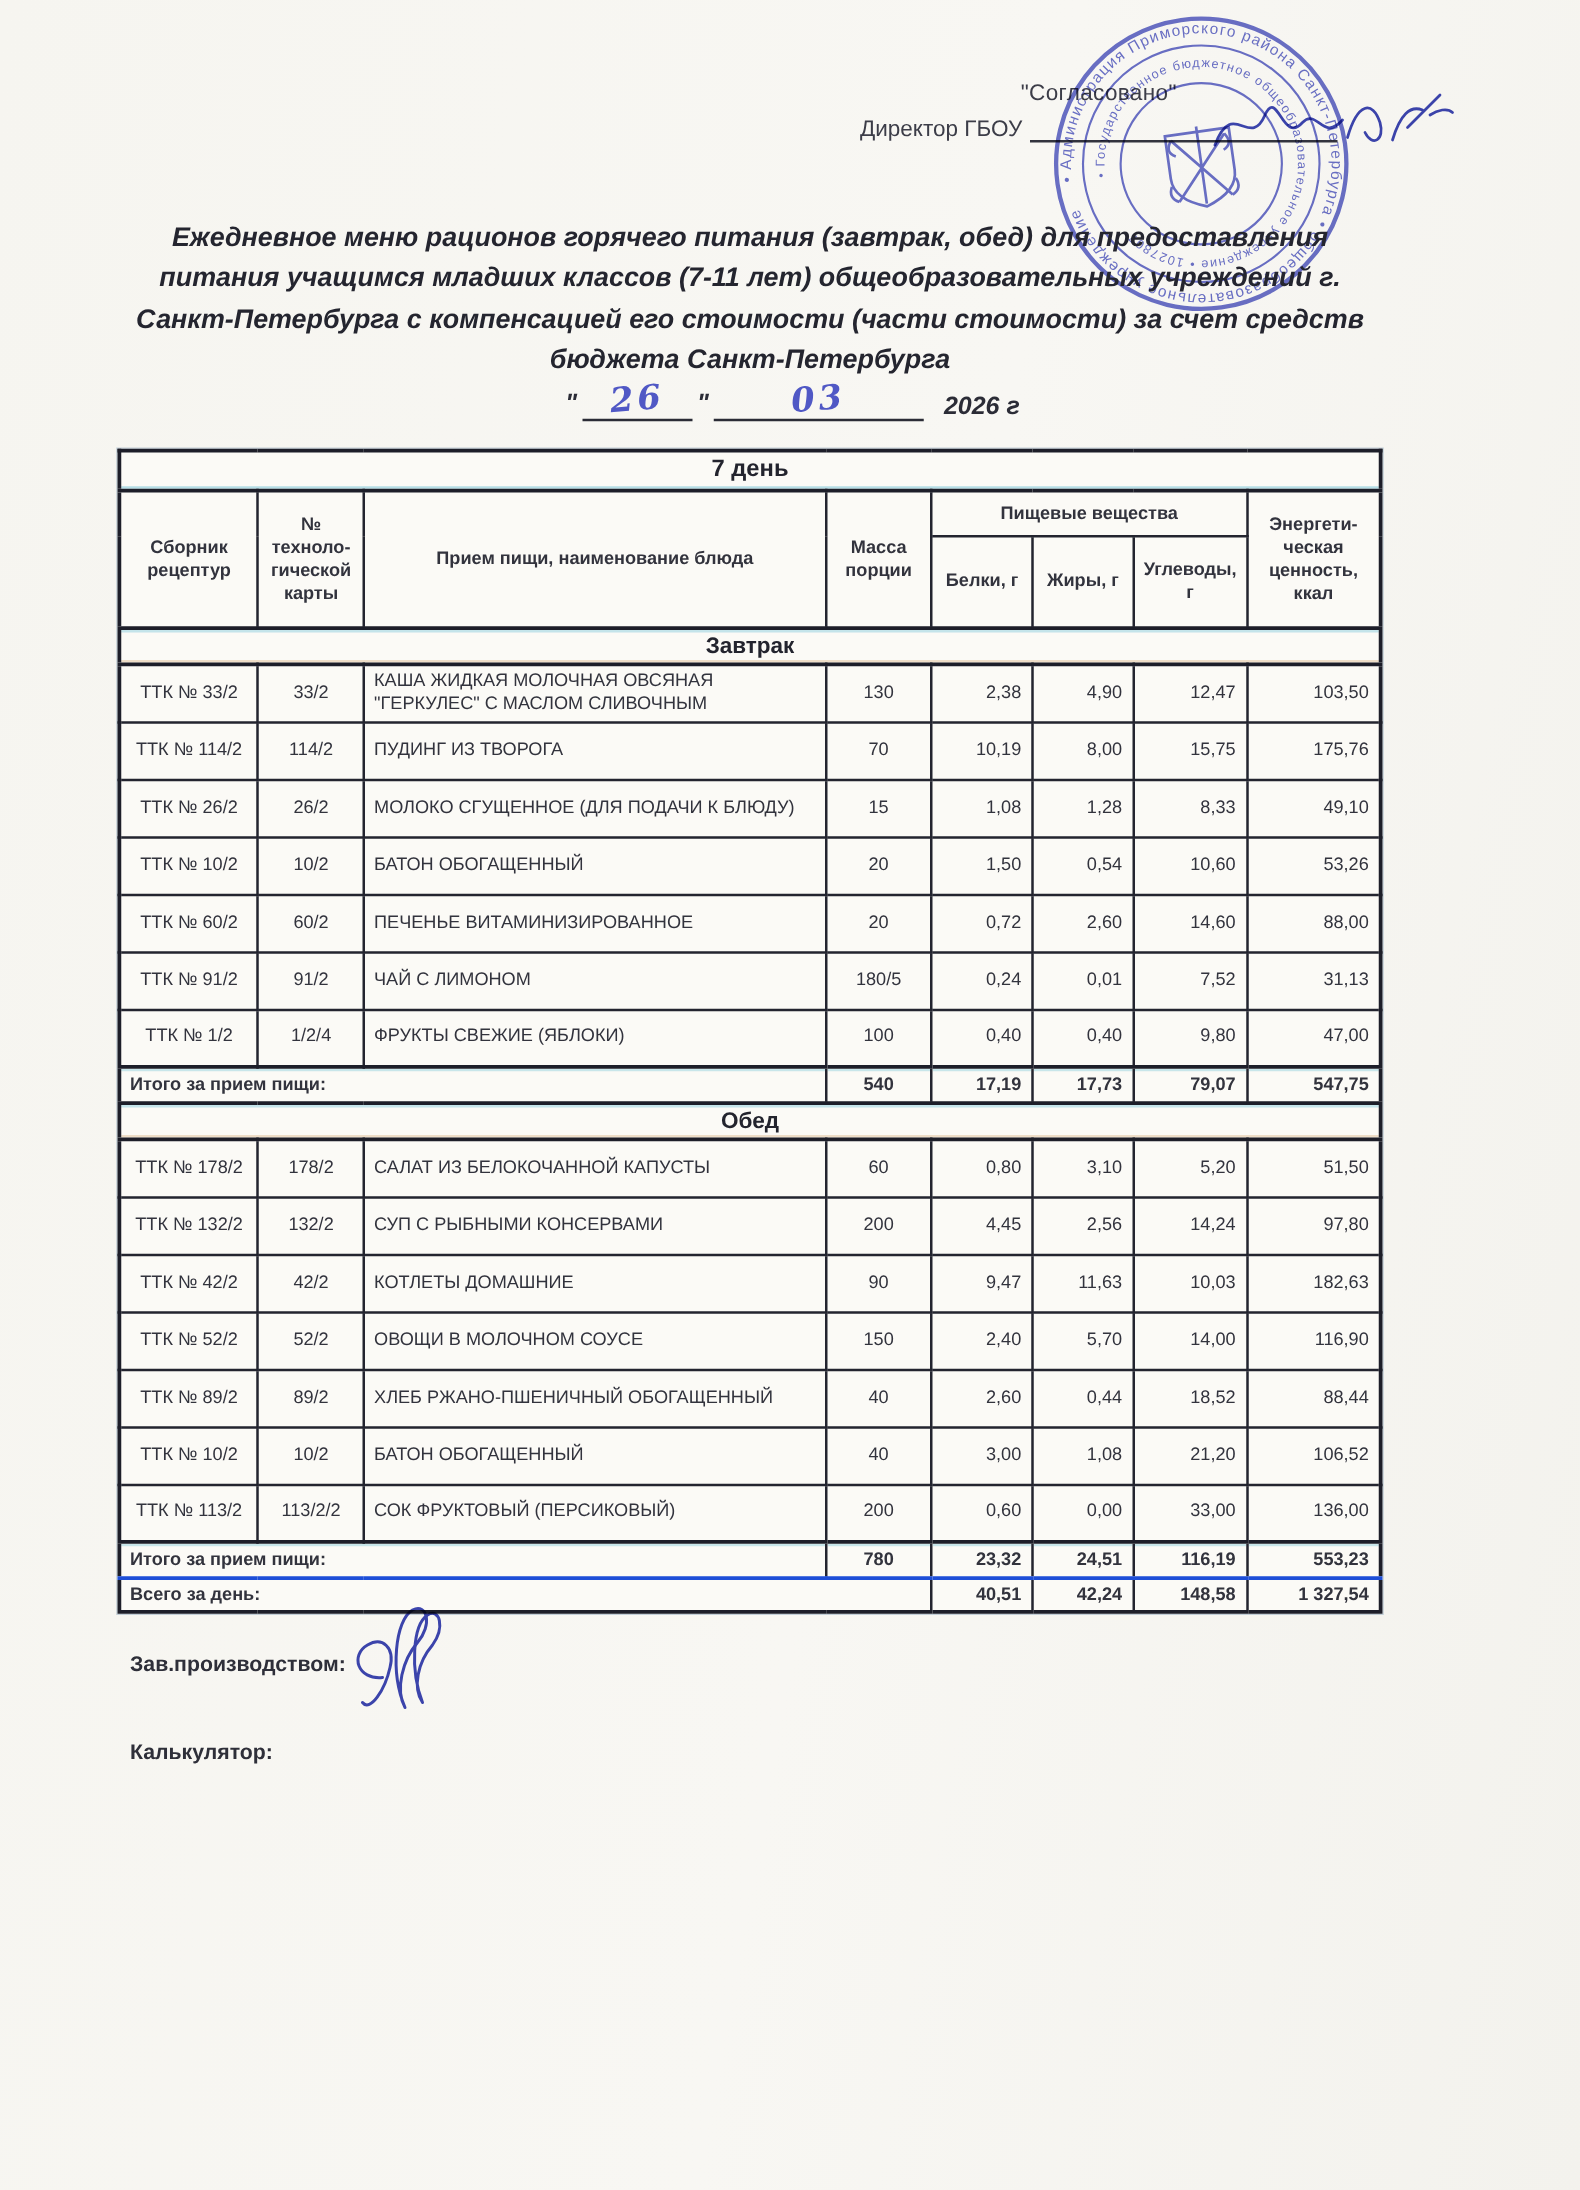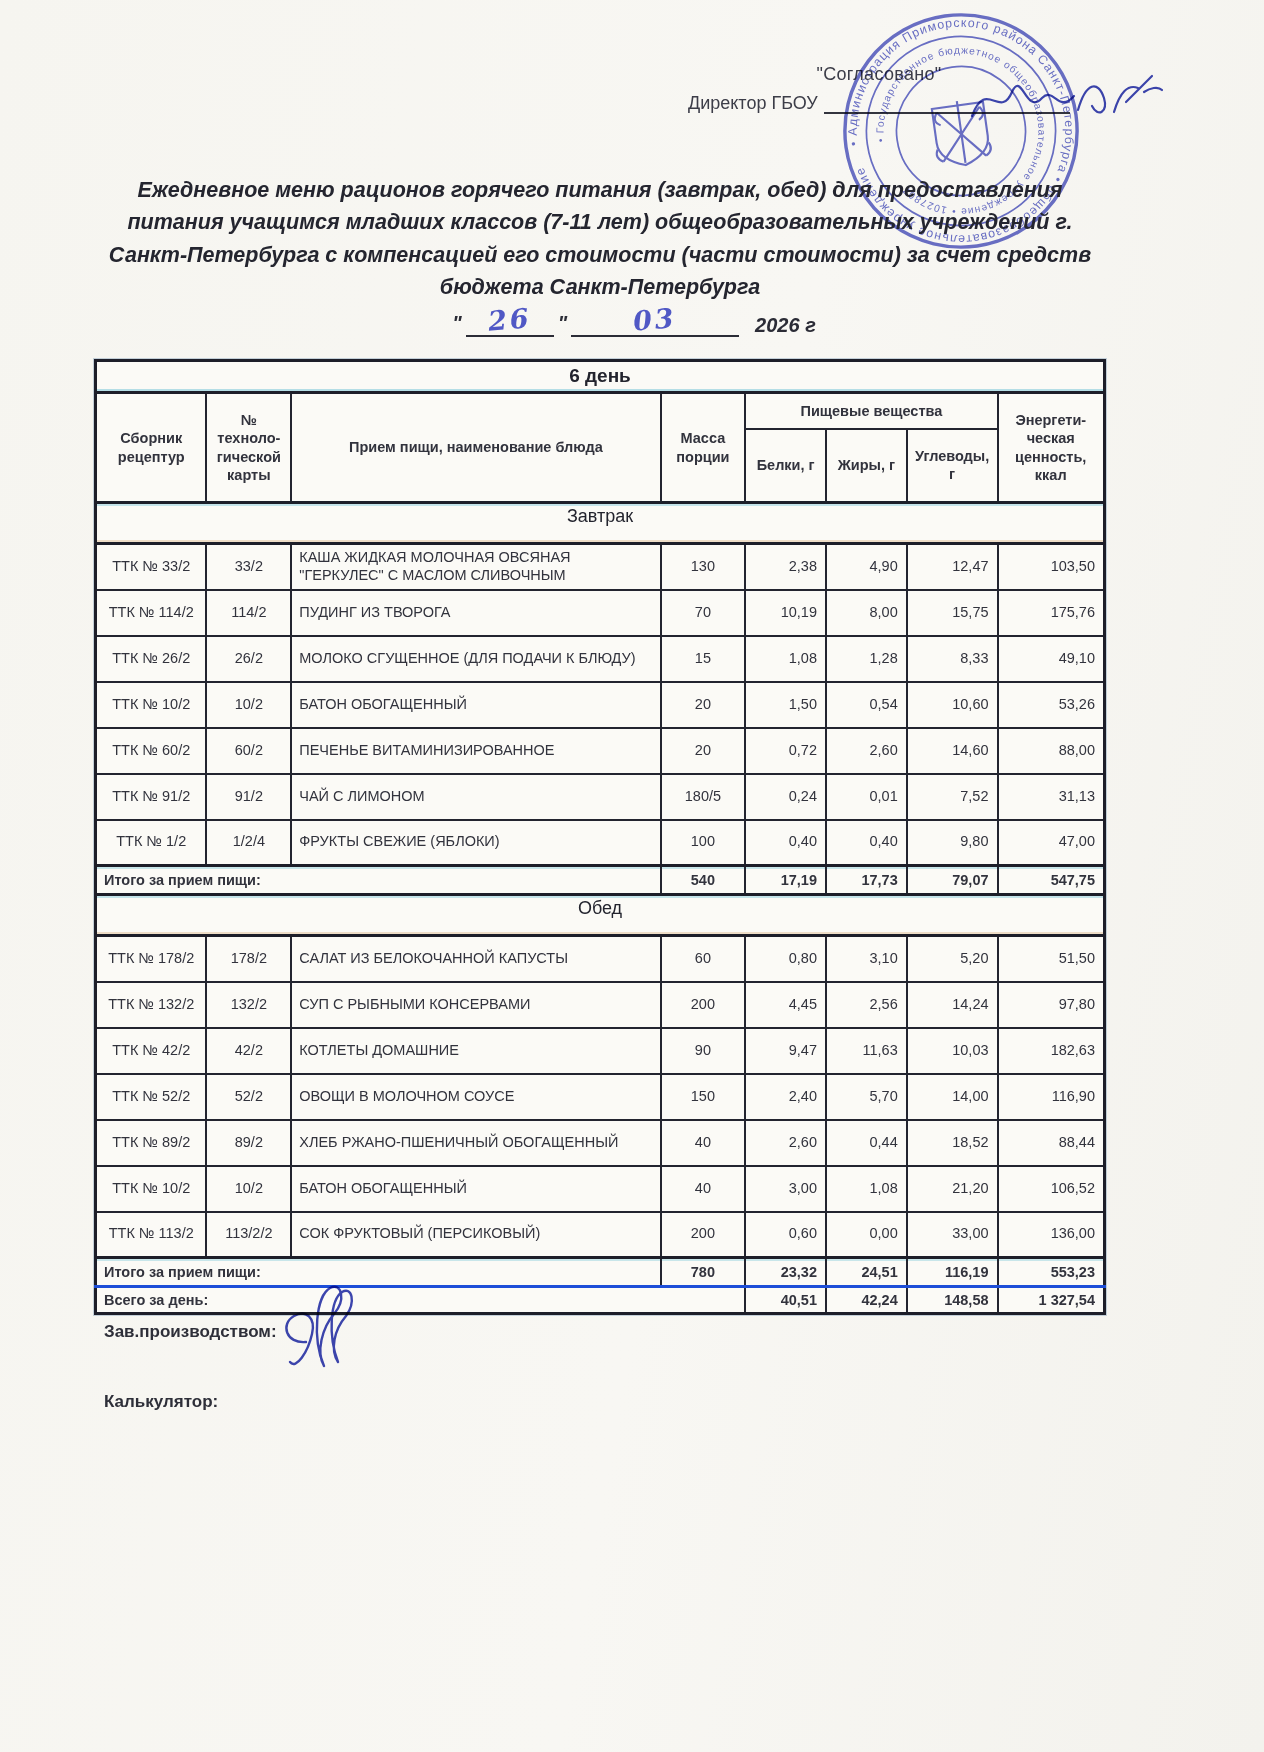--- a/index.html
+++ b/index.html
@@ -32,21 +32,21 @@
   .tbl-wrap { position:absolute; top:359px; left:94px; width:1012px; }
   table { width:100%; border-collapse:collapse; table-layout:fixed; background:#fbfaf6; }
   td, th { border:2px solid #23242f; font-size:14.5px; color:#32333d; vertical-align:middle; overflow:hidden; }
   table { border:3px solid #1d1e29; box-shadow:0 0 0 1px rgba(40,90,140,.25); }
   .day-title td { font-size:19px; font-weight:bold; text-align:center; padding:3px 0 4px; color:#23242e;
                   border-bottom:3px solid #1d1e29; box-shadow:inset 0 -2px 0 rgba(0,150,190,.28); }
   thead th { font-weight:bold; text-align:center; padding:2px 3px; line-height:1.25; background:#fbfaf6; }
   tr.h1 { height:36px; }
   tr.h2 { height:74px; }
   .section-row td {
-    font-size:18px; font-weight:normal; text-align:center; padding:2px 0 15px; color:#23242e;
+    font-size:18px; font-weight:bold; text-align:center; padding:2px 0 3px; color:#23242e;
     border-top:3px solid #1d1e29; border-bottom:3px solid #1d1e29;
     box-shadow:inset 0 2px 0 rgba(0,150,190,.22), inset 0 -2px 0 rgba(190,120,30,.22);
   }
   .dish-row { height:46px; }
   .dish-row td { padding:4px 7px; line-height:1.22; }
   .c-center { text-align:center; }
   .c-left   { text-align:left; }
   .c-num    { text-align:right; padding-right:8px !important; }
   .total-row { height:29px; }
   .total-row td { font-weight:bold; padding:2px 7px; border-top:3px solid #1d1e29; box-shadow:inset 0 2px 0 rgba(0,150,190,.2); }
@@ -118,21 +118,21 @@
           <col style="width:8.4%">
           <col style="width:36.6%">
           <col style="width:8.4%">
         <col style="width:8%">
           <col style="width:8%">
           <col style="width:9%">
           <col style="width:10.6%">
       </colgroup>
       <thead>
         <tr class="day-title">
-          <td colspan="8">6 день</td>
+          <td colspan="8">7 день</td>
         </tr>
         <tr class="h1">
           <th rowspan="2">Сборник рецептур</th>
           <th rowspan="2">№ техноло-гической карты</th>
           <th rowspan="2">Прием пищи, наименование блюда</th>
           <th rowspan="2">Масса порции</th>
           <th colspan="3">Пищевые вещества</th>
           <th rowspan="2">Энергети-ческая ценность, ккал</th>
         </tr>
         <tr class="h2">

